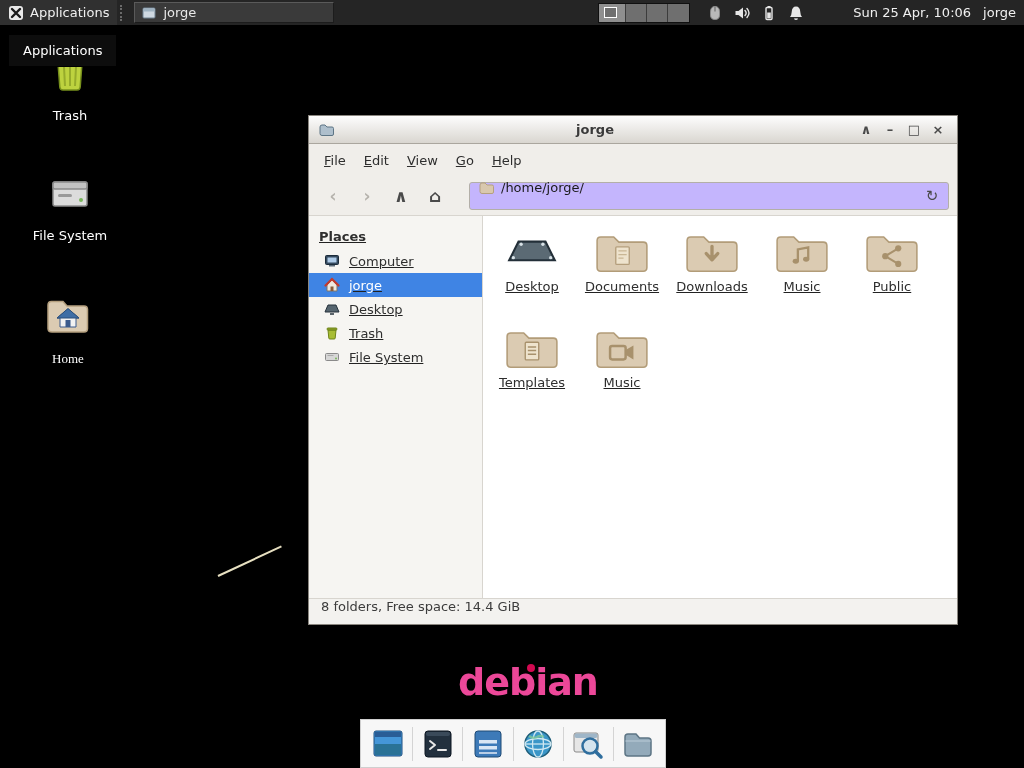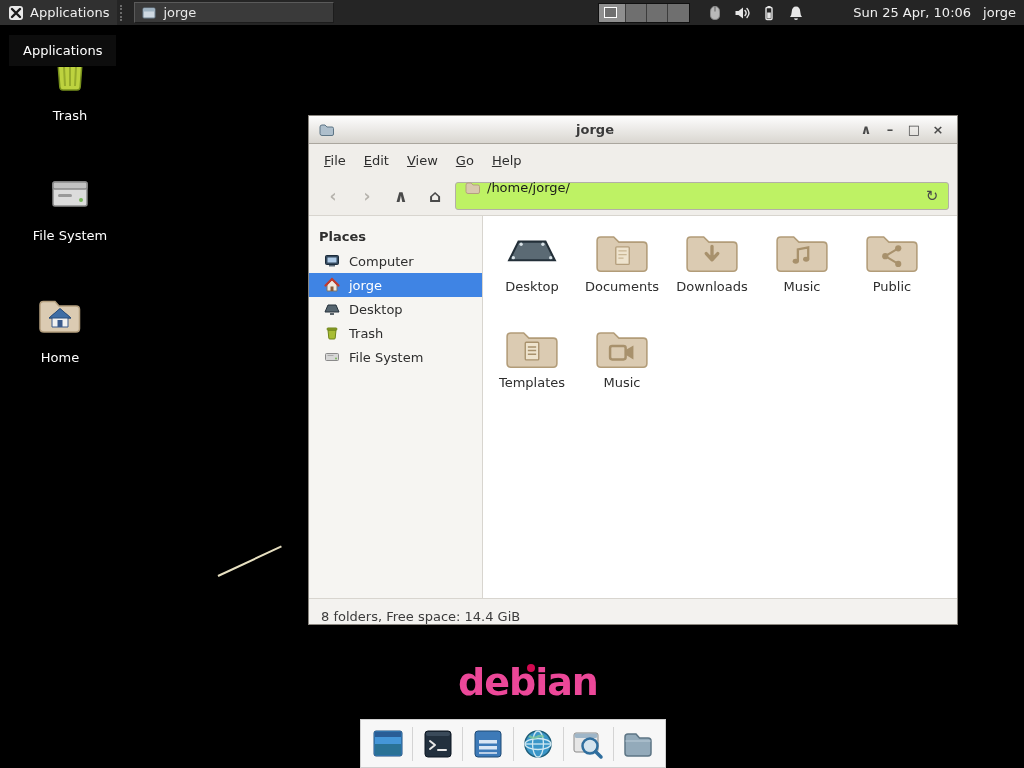--- a/index.html
+++ b/index.html
@@ -22,47 +22,47 @@
   .clock{margin-right:12px;white-space:nowrap;margin-left:36px;}
   .user{margin-right:8px;}
 
   
   .tooltip{position:absolute;left:8px;top:34px;background:#0d0d0d;border:1px solid #000;color:#fff;font-size:13px;padding:8px 14px;z-index:60;}
 
   
   .desk-icon{position:absolute;width:92px;display:flex;flex-direction:column;align-items:center;gap:7px;color:#fff;font-size:13px;text-align:center;z-index:1;text-shadow:0 1px 2px #000;}
   .desk-trash{left:24px;top:50px;}
   .desk-file-system{left:24px;top:170px;}
-  .desk-home{left:14px;top:292px;}
+  .desk-home{left:22px;top:292px;font-family:Liberation Serif, serif;}
   .artifact-line{position:absolute;left:218px;top:575px;width:70px;height:2px;background:#e8e1c2;transform:rotate(-25deg);transform-origin:0 50%;z-index:1;}
   .logo{position:absolute;left:458px;top:660px;font-size:38px;font-weight:bold;color:#ec4899;letter-spacing:-1px;z-index:1;}
   .logo-dot{position:absolute;left:69px;top:4px;width:8px;height:8px;border-radius:50%;background:#d70a53;}
 
   
   .window{position:absolute;left:308px;top:115px;width:650px;height:510px;background:#f0eeea;border:1px solid #8a867f;box-shadow:0 12px 32px rgba(0,0,0,.55);z-index:10;display:flex;flex-direction:column;}
   .titlebar{height:28px;background:linear-gradient(#fdfdfd,#d9d6d0);border-bottom:1px solid #aaa69e;display:flex;align-items:center;padding:0 9px;gap:8px;}
   .title{flex:1;text-align:center;font-weight:bold;font-size:13px;color:#3a3a3a;}
   .win-controls{display:flex;gap:4px;}
   .win-ctl{width:20px;text-align:center;font-size:13px;font-weight:bold;color:#4a4a4a;}
   .menubar{height:26px;display:flex;align-items:center;padding:16px 6px;font-size:13px;color:#2e2e2e;}
   .menu-item{padding:3px 9px;}
   .toolbar{height:40px;display:flex;align-items:center;padding:0 8px;gap:2px;border-bottom:1px solid #d8d5cf;}
   .nav-btn{width:32px;height:28px;display:flex;align-items:center;justify-content:center;font-size:17px;color:#4a4a4a;font-weight:bold;}
   .nav-btn.disabled{color:#b5b2ac;}
-  .pathbar{flex:1;height:28px;margin-left:2px;background:#bef264;border:1px solid #b3afa8;border-radius:3px;display:flex;align-items:center;gap:7px;padding:0 30px 16px 8px;font-size:13px;color:#1a1a1a;position:relative;}
+  .pathbar{flex:1;height:28px;margin-left:16px;background:#c4b5fd;border:1px solid #b3afa8;border-radius:3px;display:flex;align-items:center;gap:7px;padding:0 30px 16px 8px;font-size:13px;color:#1a1a1a;position:relative;}
   .reload-btn{position:absolute;right:5px;top:2px;width:22px;height:22px;display:flex;align-items:center;justify-content:center;font-size:15px;color:#4a4a4a;}
-  .content{flex:1;display:flex;min-height:0;}
+  .content{flex:1;display:flex;min-height:0;text-decoration:underline;}
   .sidebar{width:174px;background:#f6f5f2;border-right:1px solid #d8d5cf;padding-top:6px;font-size:13px;}
   .side-header{font-weight:bold;color:#2e2e2e;padding:7px 10px 5px;}
   .side-item{display:flex;align-items:flex-end;gap:9px;padding:4px 8px 4px 15px;color:#2e2e2e;}
   .side-item.selected{background:#3f84e4;color:#fff;}
   .side-icon{width:16px;height:16px;display:flex;flex:none;}
   .files{flex:1;background:#fff;padding:14px 0 0 4px;display:grid;grid-template-columns:repeat(5,90px);grid-auto-rows:96px;align-content:start;justify-items:center;}
   .file-item{width:88px;display:flex;flex-direction:column;align-items:center;gap:2px;font-size:13px;color:#2e2e2e;text-align:center;}
-  .statusbar{height:26px;border-top:1px solid #d8d5cf;background:#f3f2ef;display:flex;align-items:flex-end;padding:0 12px;font-size:13px;color:#3c3c3c;}
+  .statusbar{height:26px;border-top:1px solid #d8d5cf;background:#f3f2ef;display:flex;align-items:flex-start;padding:0 12px;font-size:13px;color:#3c3c3c;}
 
   
   .dock{position:absolute;left:360px;top:719px;width:306px;height:49px;background:#f7f7f7;border:1px solid #cfcfcf;display:flex;align-items:center;justify-content:center;gap:4px;padding:0 6px;z-index:5;}
   .dock-btn{width:42px;height:42px;display:flex;align-items:center;justify-content:center;background:none;border:none;}
   .dock-sep{width:1px;height:34px;background:#d4d4d4;}
 </style>
 </head>
 <body>
 
 <div class="panel">

